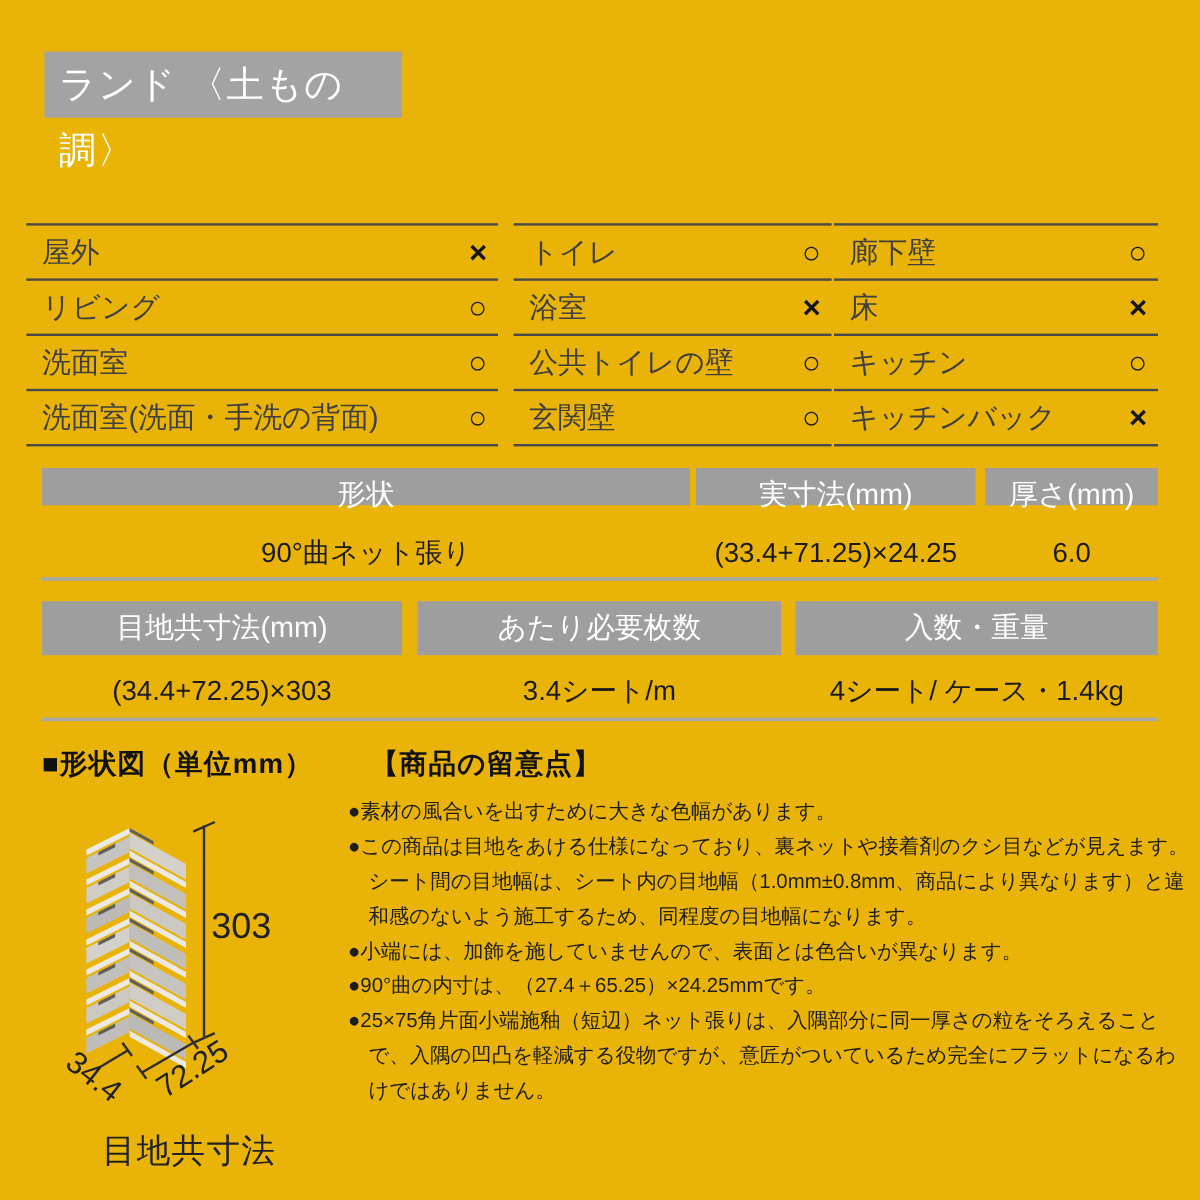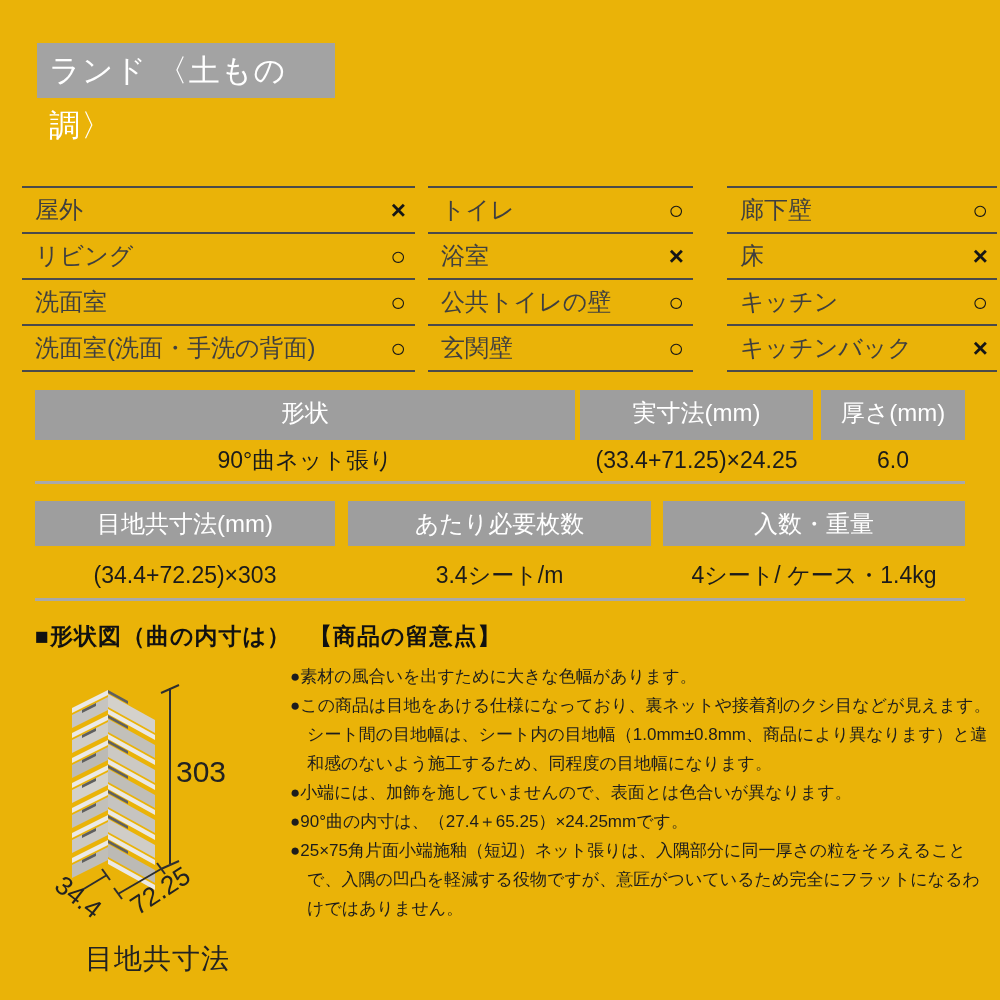--- a/index.html
+++ b/index.html
@@ -23,21 +23,21 @@
     display:flex;align-items:center;justify-content:space-between;
     padding:0 9px 0 13px;
     gap:12px;
   }
   .u-row:last-child{border-bottom:2px solid #4a4a4a;height:48px;}
   .u-label{font-size:24px;color:#3f3f3f;white-space:nowrap;}
   .u-mark{font-size:26px;font-weight:bold;color:#161616;}
   
   .th{
     background:#9e9e9e;color:#ffffff;font-size:24px;text-align:center;
-    height:50px;line-height:46px;white-space:nowrap;
+    height:31px;line-height:46px;white-space:nowrap;
   }
   .tv{
     font-size:23px;color:#1b1b1b;text-align:center;height:44px;line-height:44px;white-space:nowrap;
   }
   .divider{height:3px;background:#a9a9a9;}
   
   .sub-title{font-size:23px;font-weight:bold;color:#111;margin:0;letter-spacing:1px;}
   .notes{
     left:290px;top:662px;width:704px;font-size:17px;line-height:29px;color:#1d1d1d;
   }
@@ -84,21 +84,21 @@
     <div class="u-row">
       <span class="u-label">公共トイレの壁</span>
       <span class="u-mark">○</span>
     </div>
     <div class="u-row">
       <span class="u-label">玄関壁</span>
       <span class="u-mark">○</span>
     </div>
   </div>
 
-  <div class="abs u-col" style="left:727px;width:270px;">
+  <div class="abs u-col" style="left:695px;width:270px;">
     <div class="u-row">
       <span class="u-label">廊下壁</span>
       <span class="u-mark">○</span>
     </div>
     <div class="u-row">
       <span class="u-label">床</span>
       <span class="u-mark">×</span>
     </div>
     <div class="u-row">
       <span class="u-label">キッチン</span>
@@ -121,21 +121,21 @@
 
   <div class="abs th" style="left:35px;top:501px;width:300px;height:45px;line-height:45px;">目地共寸法(mm)</div>
   <div class="abs th" style="left:348px;top:501px;width:303px;height:45px;line-height:45px;">あたり必要枚数</div>
   <div class="abs th" style="left:663px;top:501px;width:302px;height:45px;line-height:45px;">入数・重量</div>
 
   <div class="abs tv" style="left:35px;top:553px;width:300px;">(34.4+72.25)×303</div>
   <div class="abs tv" style="left:348px;top:553px;width:303px;">3.4シート/m</div>
   <div class="abs tv" style="left:663px;top:553px;width:302px;">4シート/ ケース・1.4kg</div>
   <div class="abs divider" style="left:35px;top:598px;width:930px;"></div>
 
-  <h2 class="abs sub-title" style="left:35px;top:621px;">■形状図（曲の内寸は）</h2>
+  <h2 class="abs sub-title" style="left:35px;top:621px;">■形状図（単位mm）</h2>
   <h2 class="abs sub-title" style="left:309px;top:621px;">【商品の留意点】</h2>
 
   <svg class="abs" style="left:30px;top:678px;" width="200" height="250" viewBox="0 0 200 250">
     <g id="tile-stack">
         <polygon points="78,12 42,30 42,35 78,17" fill="#ebe9e5"></polygon>
         <polygon points="78,19 42,37 42,50 78,32" fill="#c6c4c0"></polygon>
         <polygon points="66,25 52,32 52,35 66,28" fill="#5f5f5f"></polygon>
         <polygon points="78,12 98,23 98,26 78,15" fill="#5f5f5f"></polygon>
         <polygon points="78,16 125,42 125,55 78,29" fill="#d4d1cb"></polygon>
         <polygon points="78,31 125,57 125,62 78,36" fill="#ebe9e5"></polygon>

